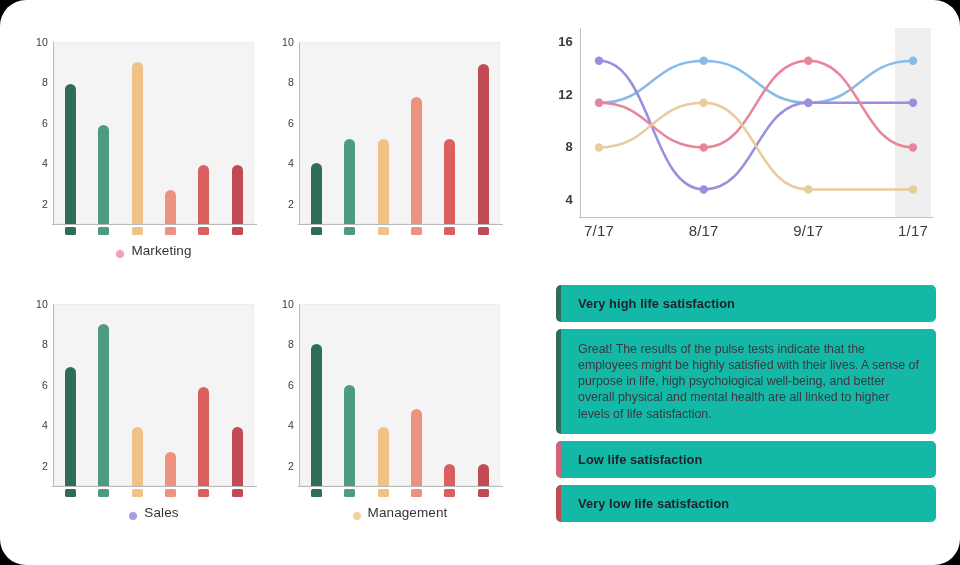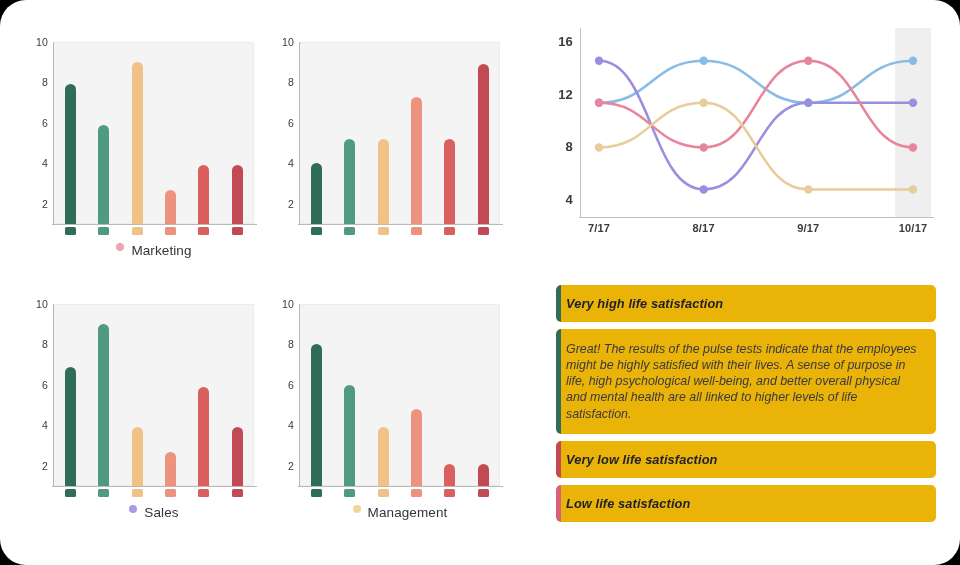--- a/index.html
+++ b/index.html
@@ -75,21 +75,21 @@
   .ticks {
     position: absolute; left: 28px; top: 189px;
     width: 200px; height: 12px;
     display: flex; justify-content: space-around;
   }
   .tick-sq { width: 11px; height: 8px; border-radius: 1.5px; }
 
   .bc-legend {
     position: absolute; left: 28px; top: 205px;
     width: 200px;
-    display: flex; align-items: flex-start; justify-content: center;
+    display: flex; align-items: flex-end; justify-content: center;
     gap: 7px;
   }
   .bc-dot { width: 8px; height: 8px; border-radius: 50%; flex: none; }
   .bc-name { font-size: 13.5px; color: #35343a; letter-spacing: .1px; }
 
   
   #linechart-card {
     position: absolute; left: 18px; top: 22px;
     width: 400px; height: 250px;
   }
@@ -115,41 +115,40 @@
   .lc-axisline {
     position: absolute; left: 31px; top: 195px;
     width: 355px; height: 1px; background: #c0c0c0;
   }
   .lc-xticks {
     position: absolute; left: 33px; top: 200px;
     width: 350px; height: 16px;
   }
   .lc-xtick {
     position: absolute; transform: translateX(-50%);
-    font-size: 11px; font-weight: 700; color: #3b3b3b; letter-spacing: .2px;
+    font-size: 15px; font-weight: 400; color: #3b3b3b; letter-spacing: .2px;
     white-space: nowrap;
   }
   .lc-caption {
     position: absolute; left: 0; top: 222px; width: 400px;
     text-align: center; font-size: 13.5px; color: #3b3a40;
   }
 
   
   #insights {
     position: absolute; left: 26px; top: 285px;
     width: 380px;
   }
   .ins-row {
     position: relative;
-    background: #eab308;
+    background: #14b8a6;
     border-radius: 5px;
     margin-bottom: 7px;
-    padding: 11px 14px 11px 10px;
+    padding: 11px 14px 11px 22px;
     overflow: hidden;
-    font-style: italic;
   }
   .ins-bar {
     position: absolute; left: 0; top: 0; bottom: 0;
     width: 5px; border-radius: 5px 0 0 5px;
   }
   .ins-title {
     font-size: 12.8px; font-weight: 700; color: #23222a;
     letter-spacing: .1px;
   }
   .ins-desc {
@@ -332,39 +331,39 @@
               <circle cx="227.33333333333331" cy="161.4375" r="4.2" fill="#e8cc9b"></circle>
               <circle cx="332" cy="161.4375" r="4.2" fill="#e8cc9b"></circle>
             </svg>
           </div>
         <div class="lc-vline"></div>
         <div class="lc-axisline"></div>
         <div class="lc-xticks">
             <div class="lc-xtick" style="left: 18px;">7/17</div>
             <div class="lc-xtick" style="left: 122.667px;">8/17</div>
             <div class="lc-xtick" style="left: 227.333px;">9/17</div>
-            <div class="lc-xtick" style="left: 332px;">10/17</div>
+            <div class="lc-xtick" style="left: 332px;">1/17</div>
           </div>
       </div>
     </div>
 
     <div id="insights">
 
     <div class="ins-row">
           <div class="ins-bar" style="background: rgb(47, 109, 88);"></div>
           <div class="ins-title">Very high life satisfaction</div>
         </div>
         <div class="ins-row body">
           <div class="ins-bar" style="background: rgb(47, 109, 88);"></div>
           <div class="ins-desc">Great! The results of the pulse tests indicate that the employees might be highly satisfied with their lives. A sense of purpose in life, high psychological well-being, and better overall physical and mental health are all linked to higher levels of life satisfaction.</div>
         </div>
         <div class="ins-row">
+          <div class="ins-bar" style="background: rgb(217, 96, 122);"></div>
+          <div class="ins-title">Low life satisfaction</div>
+        </div>
+        <div class="ins-row">
           <div class="ins-bar" style="background: rgb(193, 74, 85);"></div>
           <div class="ins-title">Very low life satisfaction</div>
         </div>
-        <div class="ins-row">
-          <div class="ins-bar" style="background: rgb(217, 96, 122);"></div>
-          <div class="ins-title">Low life satisfaction</div>
-        </div>
       </div>
 
   </div>
 </div>
 
 </body></html>

